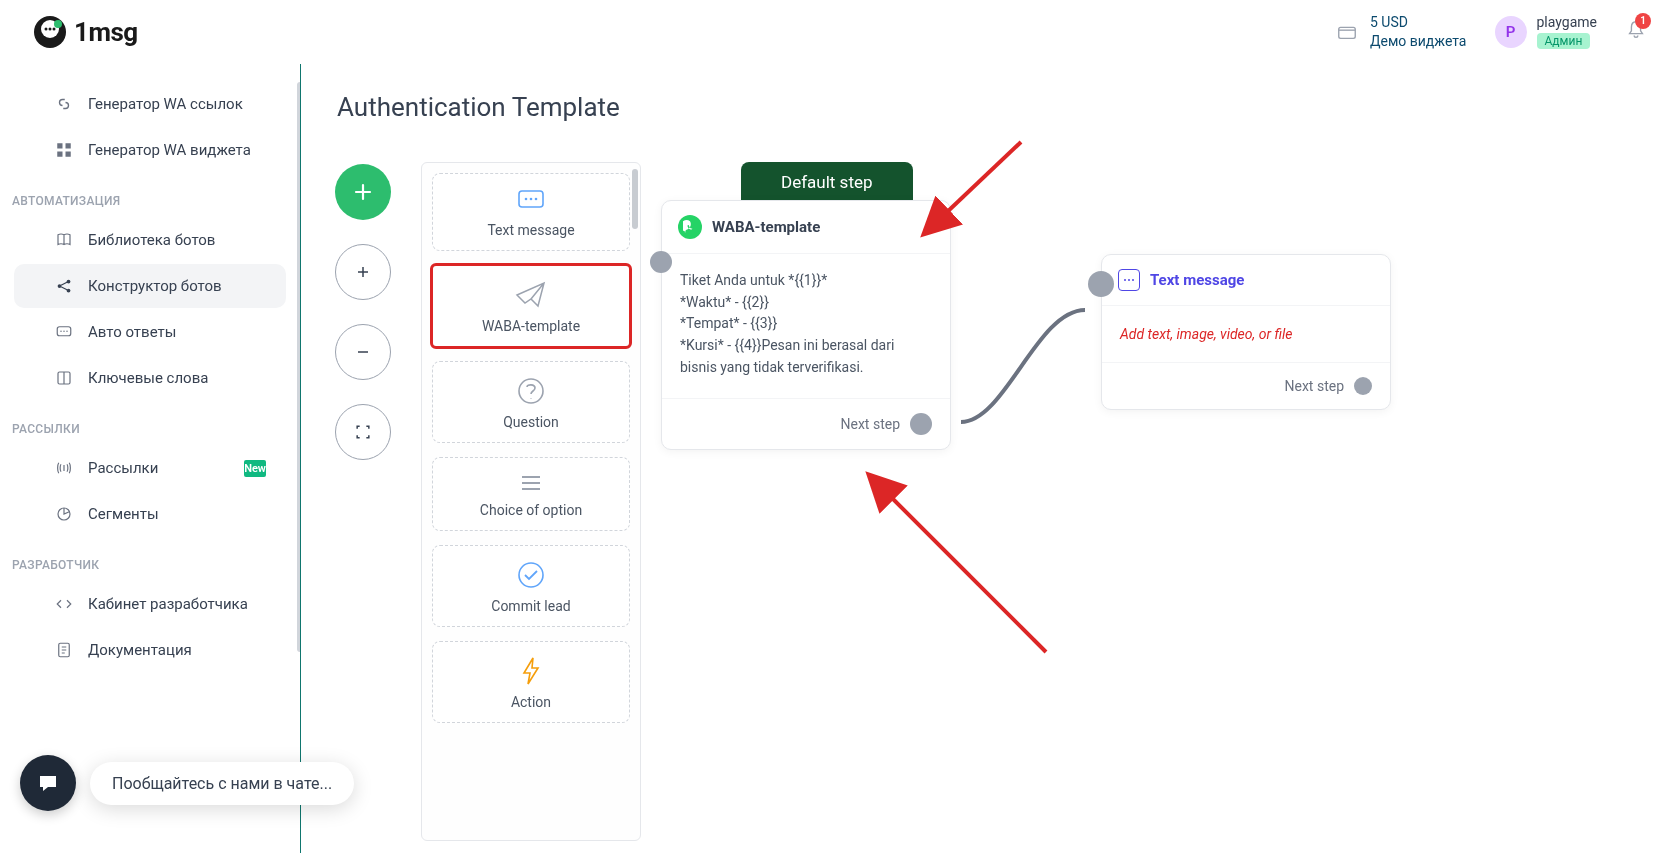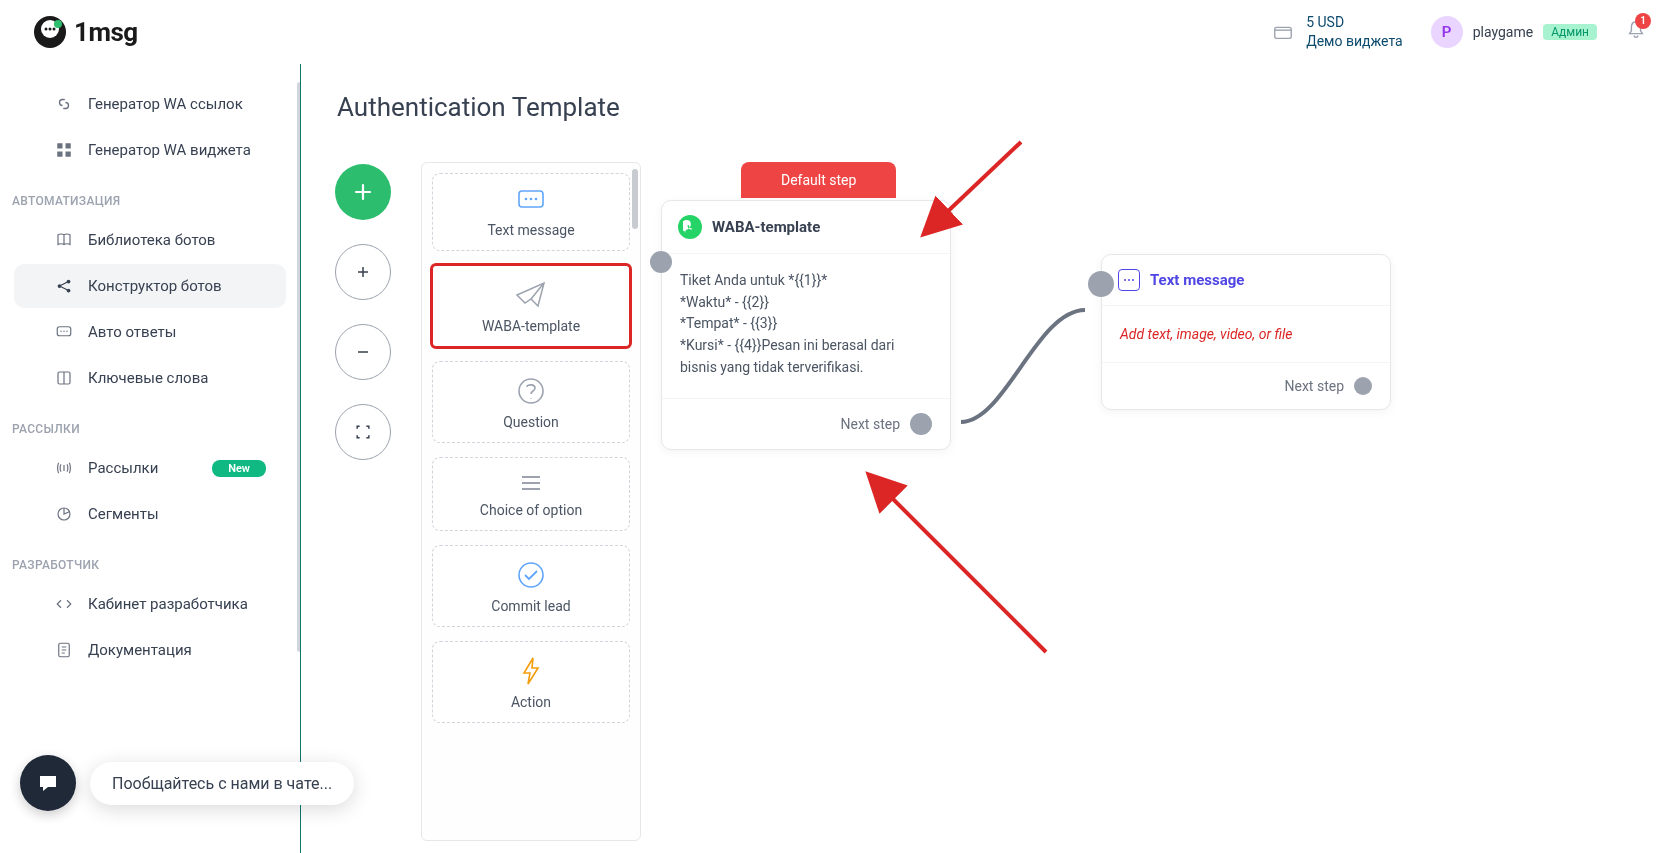--- a/index.html
+++ b/index.html
@@ -11,34 +11,34 @@
 .logo-text { font-size: 26px; font-weight: 700; color: #1a1a1a; letter-spacing: -0.5px; }
 .channel-area { margin-left: 170px; display: flex; align-items: center; gap: 8px; }
 .channel-id { color: #14b85f; font-weight: 600; font-size: 19px; }
 .channel-name { color: #444; font-weight: 500; font-size: 19px; }
 .chevron-down { margin-left: 4px; }
 .header-right { margin-left: auto; display: flex; align-items: center; gap: 28px; }
 .balance { display: flex; align-items: center; gap: 12px; }
 .balance-text { display: flex; flex-direction: column; font-size: 14px; color: #0c4a6e; line-height: 1.3; }
 .user-area { display: flex; align-items: center; gap: 10px; }
 .avatar { width: 32px; height: 32px; border-radius: 50%; background: #e9d5ff; color: #9333ea; display: flex; align-items: center; justify-content: center; font-weight: 600; font-size: 15px; }
-.user-info { display: flex; flex-direction: row; gap: 10px; }
+.user-info { display: flex; flex-direction: column; gap: 3px; }
 .user-name { font-size: 14px; color: #374151; }
 .user-role { font-size: 12px; background: #a7f3d0; color: #059669; padding: 1px 8px; border-radius: 4px; width: fit-content; }
 .bell-wrap { position: relative; }
 .bell-badge { position: absolute; top: -6px; right: -4px; background: #ef4444; color: #fff; font-size: 10px; width: 16px; height: 16px; border-radius: 50%; display: flex; align-items: center; justify-content: center; font-weight: 600; }
 
 
 .sidebar { position: absolute; left: 0; top: 64px; width: 300px; height: calc(100% - 64px); background: #fff; padding-top: 16px; }
 .sidebar-inner { position: relative; height: 100%; }
 .sidebar-scrollbar { position: absolute; right: -3px; top: 0; width: 6px; height: 570px; background: #d1d5db; border-radius: 3px; }
 .side-item { display: flex; align-items: center; gap: 14px; padding: 12px 20px 12px 40px; font-size: 15px; color: #374151; cursor: pointer; border-radius: 10px; margin: 2px 14px; }
 .side-item.active { background: #f3f4f6; }
 .side-section-title { font-size: 12px; color: #9ca3af; font-weight: 500; padding: 20px 20px 8px 12px; letter-spacing: 0.3px; }
-.side-badge { margin-left: auto; background: #10b981; color: #fff; font-size: 11px; padding: 2px 16px; border-radius: 8px; font-weight: 600; }
+.side-badge { margin-left: auto; background: #10b981; color: #fff; font-size: 11px; padding: 2px 0; border-radius: 2px; font-weight: 600; }
 .side-icon { width: 20px; height: 20px; display: flex; align-items: center; justify-content: center; }
 
 
 .chat-fab { position: absolute; bottom: 42px; left: 20px; width: 56px; height: 56px; border-radius: 50%; background: #1f2937; display: flex; align-items: center; justify-content: center; box-shadow: 0 4px 12px rgba(0,0,0,0.2); z-index: 10; }
 .chat-popup { position: absolute; bottom: 48px; left: 90px; background: #fff; padding: 12px 22px; border-radius: 28px; box-shadow: 0 4px 20px rgba(0,0,0,0.15); font-size: 16px; color: #374151; z-index: 10; }
 
 
 .main { position: absolute; left: 300px; top: 64px; right: 0; bottom: 0; background: #fff; border-left: 1px solid #0f766e; }
 .page-title { font-size: 26px; color: #374151; font-weight: 400; padding: 28px 36px 20px; }
 
@@ -52,21 +52,21 @@
 .palette { position: absolute; left: 120px; top: 98px; width: 220px; height: calc(100% - 110px); border: 1px solid #e5e7eb; border-radius: 6px; background: #fefefe; padding: 10px; overflow: hidden; }
 .palette-scroll { position: absolute; right: 2px; top: 6px; width: 6px; height: 60px; background: #c8ccd1; border-radius: 3px; }
 .palette-item { border: 1.5px dashed #d1d5db; border-radius: 8px; padding: 14px 8px 12px; margin-bottom: 14px; display: flex; flex-direction: column; align-items: center; gap: 8px; cursor: pointer; background: #fff; }
 .palette-item.highlighted { outline: 3px solid #dc2626; outline-offset: -1px; border-radius: 4px; }
 .palette-item .p-label { font-size: 14px; color: #4b5563; }
 
 
 .canvas { position: absolute; left: 360px; top: 98px; right: 20px; bottom: 10px; }
 
 
-.step-chip { position: absolute; left: 80px; top: 0; background: #ef4444; color: #fff; padding: 10px 40px; font-size: 14px; border-radius: 8px 8px 0 0; }
+.step-chip { position: absolute; left: 80px; top: 0; background: #14532d; color: #fff; padding: 10px 40px; font-size: 17px; border-radius: 8px 8px 0 0; }
 .flow-card { position: absolute; background: #fff; border: 1px solid #e5e7eb; border-radius: 10px; box-shadow: 0 2px 10px rgba(0,0,0,0.05); }
 .card1 { left: 0; top: 38px; width: 290px; }
 .card1-header { display: flex; align-items: center; gap: 10px; padding: 14px 16px; border-bottom: 1px solid #f3f4f6; }
 .wa-icon { width: 24px; height: 24px; background: #25d366; border-radius: 50%; display: flex; align-items: center; justify-content: center; }
 .card1-title { font-weight: 700; color: #374151; font-size: 15px; }
 .card1-body { padding: 16px 18px 20px; font-size: 14px; color: #4b5563; line-height: 1.55; }
 .card-footer { padding: 14px 18px; display: flex; justify-content: flex-end; align-items: center; gap: 10px; font-size: 14px; color: #6b7280; border-top: 1px solid #f3f4f6; }
 .conn-dot { width: 18px; height: 18px; background: #9ca3af; border-radius: 50%; }
 .conn-dot.big { width: 22px; height: 22px; }
 .conn-left { position: absolute; left: -12px; top: 50px; width: 22px; height: 22px; background:#9ca3af; border-radius:50%; }

